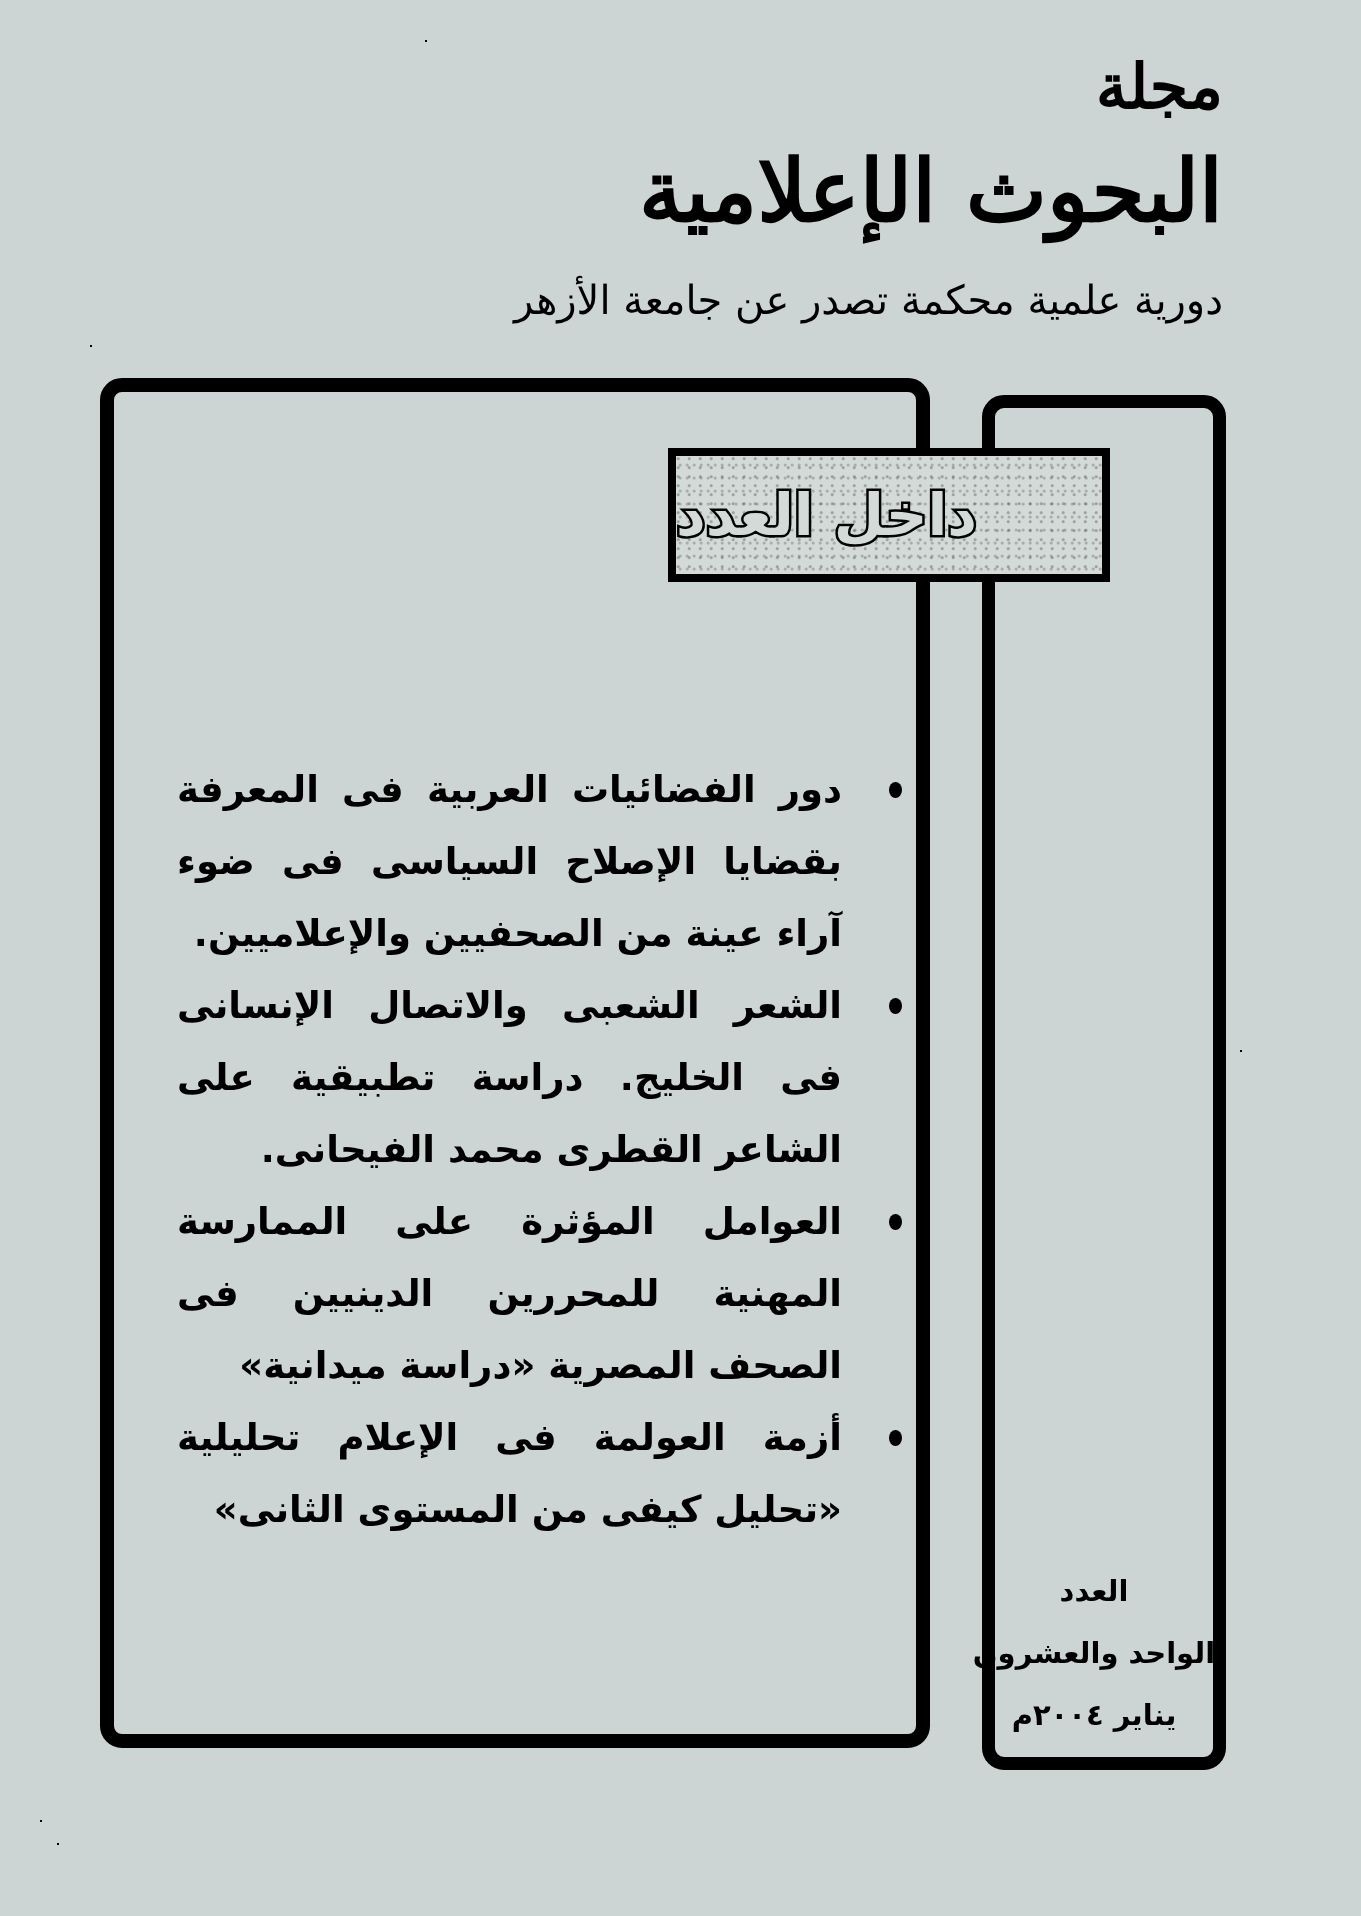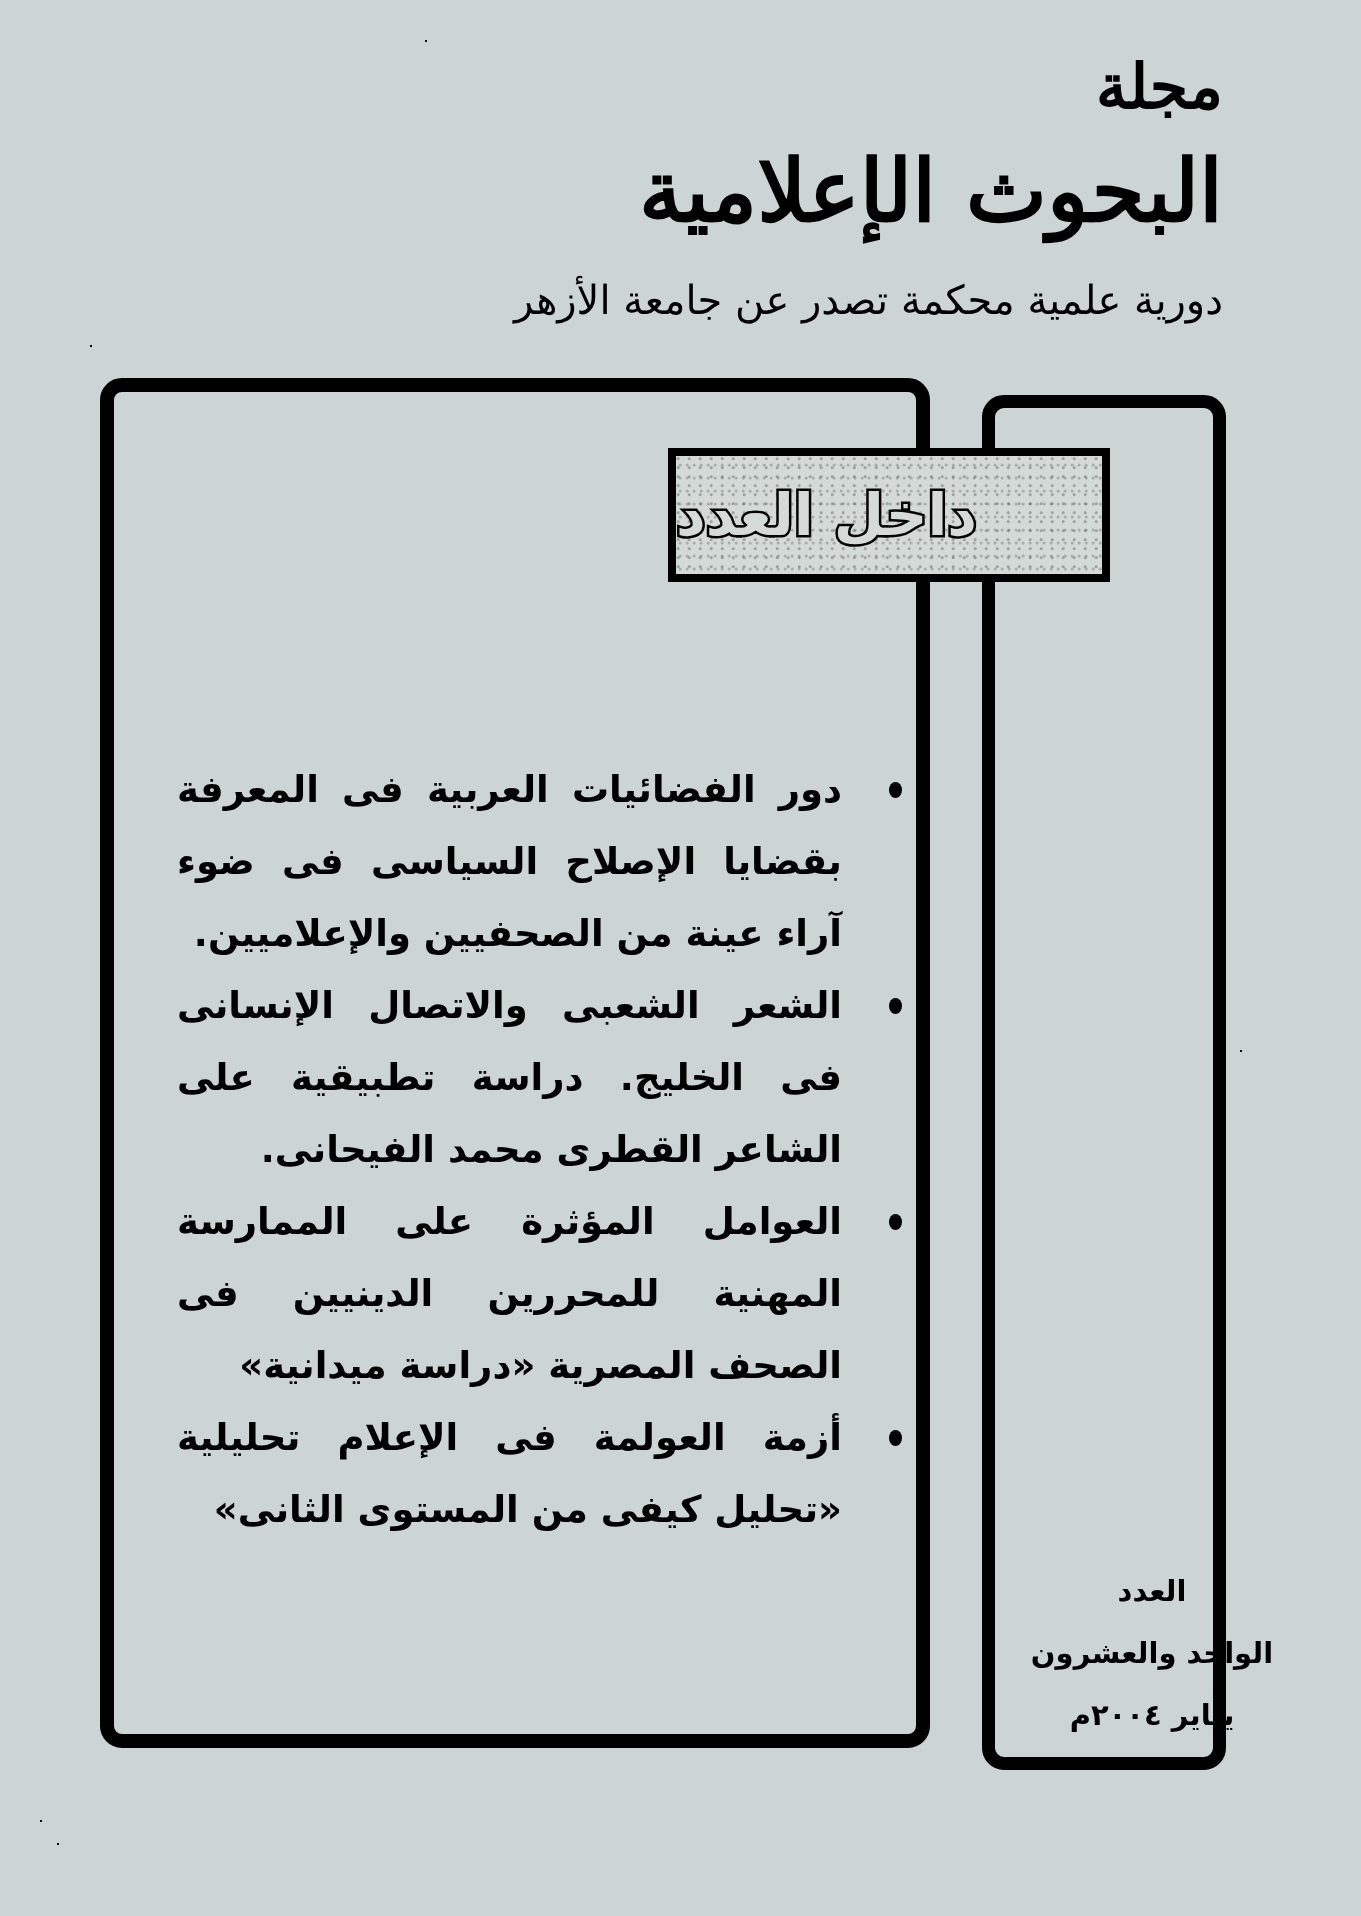--- a/index.html
+++ b/index.html
@@ -124,21 +124,21 @@
       top: 28px;
       width: 13px;
       height: 16px;
       background: #000;
       border-radius: 50%;
     }
 
     
     .issue-info {
       position: absolute;
-      left: 1030px;
+      left: 972px;
       width: 244px;
       top: 1560px;
       text-align: center;
       font-family: "DejaVu Sans", sans-serif;
       font-weight: bold;
       font-size: 29px;
       line-height: 62px;
     }
 
     .speck {

